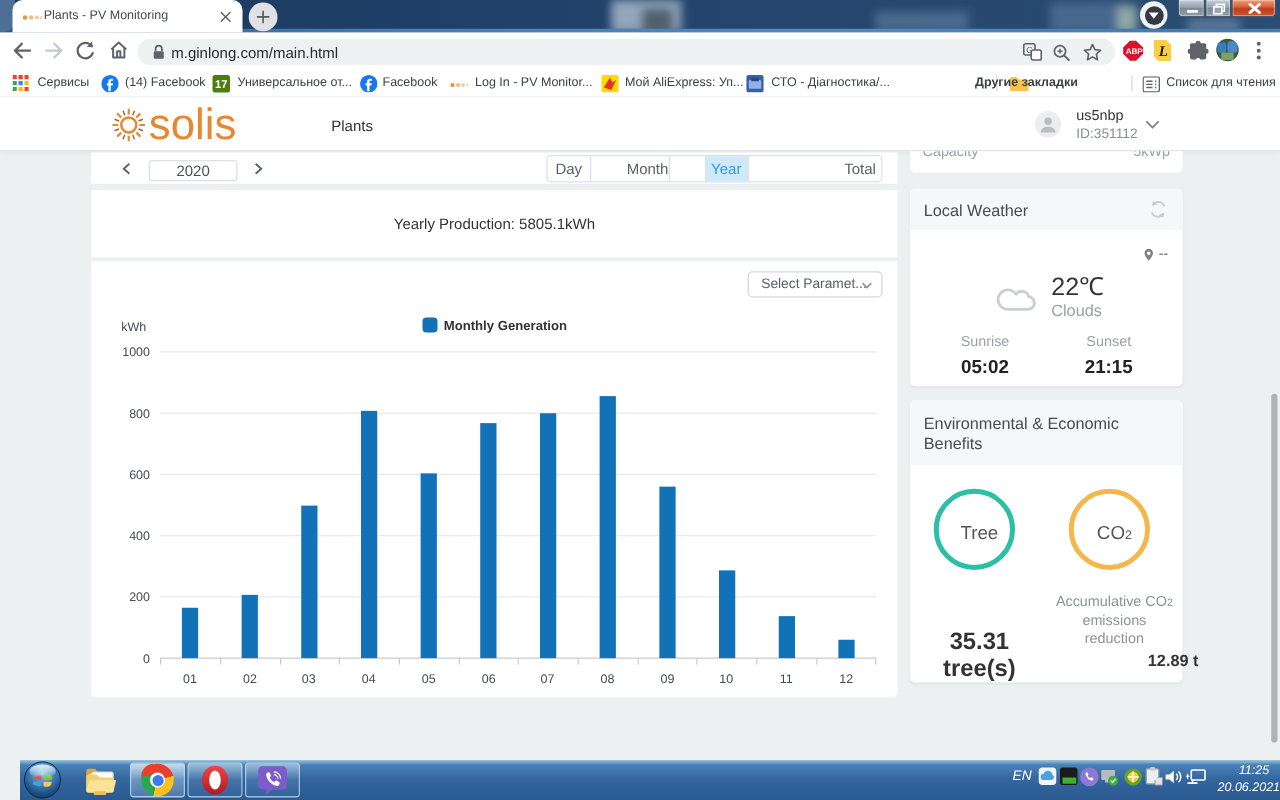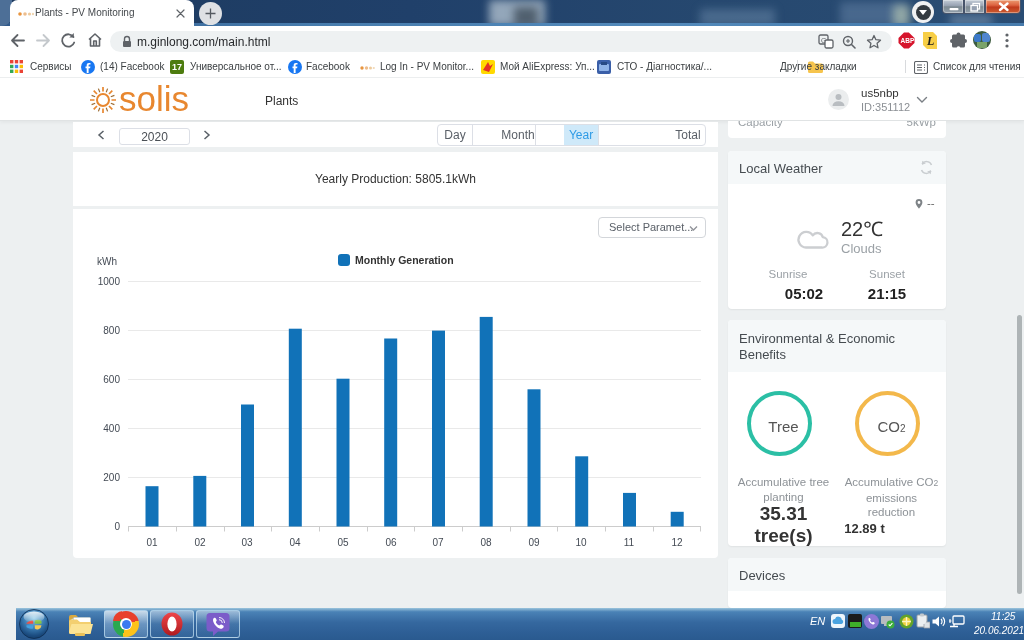--- a/index.html
+++ b/index.html
@@ -218,21 +218,21 @@
     <svg class="abs" style="left:597px;top:5px;" width="14" height="14">
         <rect x="0" y="0" width="14" height="14" rx="2" fill="#3a5fa8"></rect>
         <rect x="2" y="4" width="10" height="7" rx="1" fill="#8fb3e8"></rect>
         <rect x="4" y="2" width="6" height="3" fill="#274a85"></rect>
       </svg>
     <div class="bm" style="left:617px;text-align:right;">СТО - Діагностика/...</div>
     <div class="abs" style="left:797px;top:5px;width:1px;height:13px;background:#d8dadd;"></div>
     <svg class="abs" style="left:808px;top:6px;" width="15" height="12">
         <path d="M0 2 a1.5 1.5 0 0 1 1.5 -1.5 H5 L7 2.5 H13.5 A1.5 1.5 0 0 1 15 4 V10.5 A1.5 1.5 0 0 1 13.5 12 H1.5 A1.5 1.5 0 0 1 0 10.5 Z" fill="#f6c44d"></path>
       </svg>
-    <div class="bm" style="left:780px;">Другие закладки</div>
+    <div class="bm" style="left:780px;font-weight:bold;">Другие закладки</div>
     <div class="abs" style="left:905px;top:5px;width:1px;height:13px;background:#d8dadd;"></div>
     <svg class="abs" style="left:914px;top:6px;" width="14" height="13">
         <rect x="0.5" y="0.5" width="13" height="12" rx="1.5" fill="none" stroke="#5f6368" stroke-width="1.1"></rect>
         <path d="M3 4 H8 M3 6.5 H8 M3 9 H8 M10 4 H11 M10 6.5 H11 M10 9 H11" stroke="#5f6368" stroke-width="1.1"></path>
       </svg>
     <div class="bm" style="left:933px;">Список для чтения</div>
   </div>
 
   <div class="siteheader">
     <svg class="abs" style="left:88px;top:4px;" width="115" height="36" viewBox="0 0 115 36">
@@ -376,40 +376,36 @@
   <svg class="abs" style="left:915px;top:199px;" width="8" height="10">
       <path d="M4 0 a3.4 3.4 0 0 1 3.4 3.4 C7.4 5.9 4 9.5 4 9.5 S0.6 5.9 0.6 3.4 A3.4 3.4 0 0 1 4 0 Z M4 2.1 a1.4 1.4 0 1 0 0 2.8 a1.4 1.4 0 0 0 0 -2.8" fill="#7e8387" fill-rule="evenodd"></path>
     </svg>
   <div class="abs" style="left:927px;top:197px;font-size:11.5px;color:#666;">--</div>
   <svg class="abs" style="left:796px;top:222px;" width="36" height="28">
       <path d="M10 25.5 A7.8 7.8 0 1 1 16.8 13.4 A5.6 5.6 0 0 1 26.8 15.2 A5.1 5.1 0 0 1 25.8 25.5 Z" fill="none" stroke="#ccced1" stroke-width="2.3" stroke-linejoin="round"></path>
     </svg>
   <div class="abs" style="left:841px;top:215px;font-size:20px;color:#333;">22℃</div>
   <div class="abs" style="left:841px;top:241px;font-size:13px;color:#9ba1a6;">Clouds</div>
   <div class="abs" style="left:728px;top:268px;width:120px;text-align:center;font-size:11.5px;color:#9ba1a6;">Sunrise</div>
-  <div class="abs" style="left:728px;top:285px;width:120px;text-align:center;font-size:15px;color:#222;font-weight:600;margin-left:16px;">05:02</div>
+  <div class="abs" style="left:728px;top:285px;width:120px;text-align:center;font-size:15px;color:#222;font-weight:600;">05:02</div>
   <div class="abs" style="left:827px;top:268px;width:120px;text-align:center;font-size:11.5px;color:#9ba1a6;">Sunset</div>
   <div class="abs" style="left:827px;top:285px;width:120px;text-align:center;font-size:15px;color:#222;font-weight:600;">21:15</div>
 
   <div class="sb-card" style="top:320px;height:226px;">
     <div class="sb-head" style="line-height:16px;padding-top:11px;padding-bottom:9px;">Environmental &amp; Economic<br>Benefits</div>
   </div>
 
   <div class="abs" style="left:747px;top:391px;width:65px;height:65px;border-radius:50%;border:4px solid #2bbfa5;"></div>
   <div class="abs" style="left:747px;top:418px;width:73px;text-align:center;font-size:15px;color:#555;">Tree</div>
   <div class="abs" style="left:855px;top:391px;width:65px;height:65px;border-radius:50%;border:4px solid #f3b84b;"></div>
   <div class="abs" style="left:855px;top:418px;width:73px;text-align:center;font-size:15px;color:#555;">CO<span style="font-size:10px;">2</span></div>
-  <div class="abs" style="left:729px;top:475px;width:109px;text-align:center;font-size:11.5px;color:#8d9297;line-height:14.5px;">Accumulative tree<br>planting</div>
   <div class="abs" style="left:729px;top:503px;width:109px;text-align:center;font-size:19px;color:#333;font-weight:bold;">35.31 tree(s)</div>
   <div class="abs" style="left:837px;top:475px;width:109px;text-align:center;font-size:11.5px;color:#8d9297;line-height:14.5px;">Accumulative CO<span style="font-size:8.5px;">2</span><br>emissions<br>reduction</div>
-  <div class="abs" style="left:810px;top:521px;width:109px;text-align:center;font-size:13px;color:#333;font-weight:bold;">12.89 t</div>
-
-  <div class="sb-card" style="top:558px;height:50px;">
-    <div class="sb-head">Devices</div>
-  </div>
+  <div class="abs" style="left:884px;top:521px;width:109px;text-align:center;font-size:13px;color:#333;font-weight:bold;">12.89 t</div>
+
 
   <div class="scrollthumb"></div>
 
   <div class="taskbar">
 
     <svg class="abs" style="left:2px;top:0px;" width="32" height="32">
       <defs>
         <radialGradient id="orb" cx="50%" cy="30%" r="75%">
           <stop offset="0%" stop-color="#8ecbe8"></stop>
             <stop offset="45%" stop-color="#3d7fb6"></stop>

